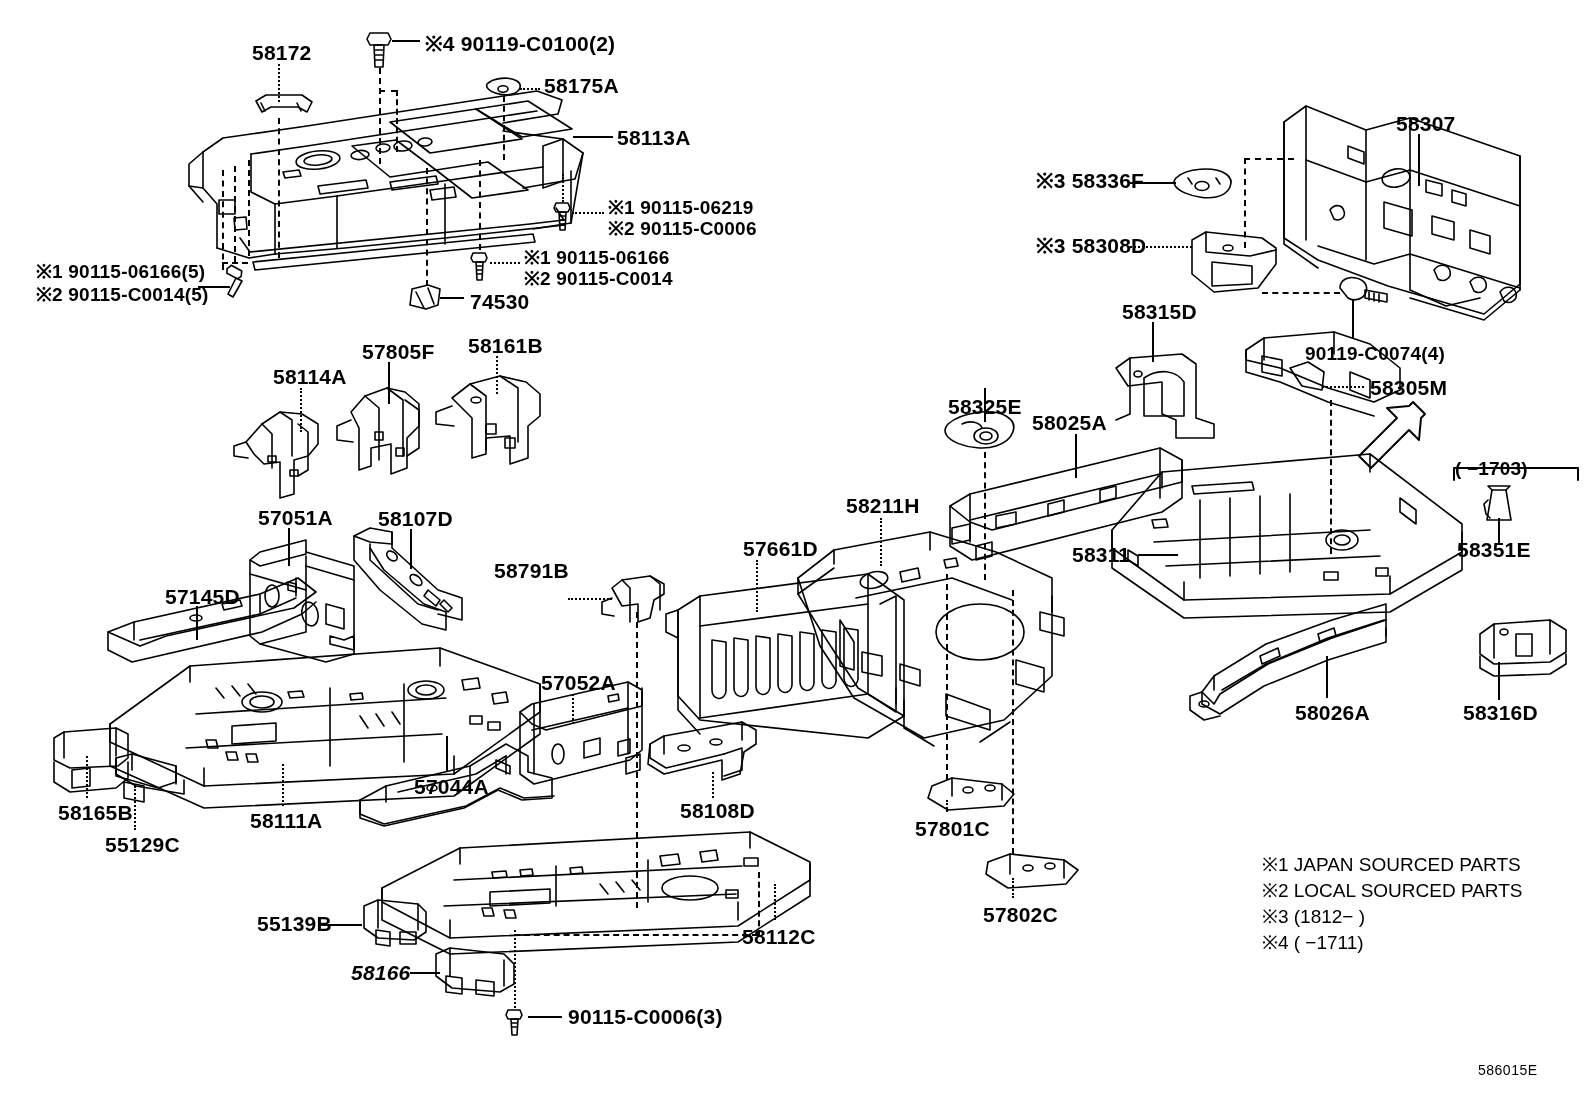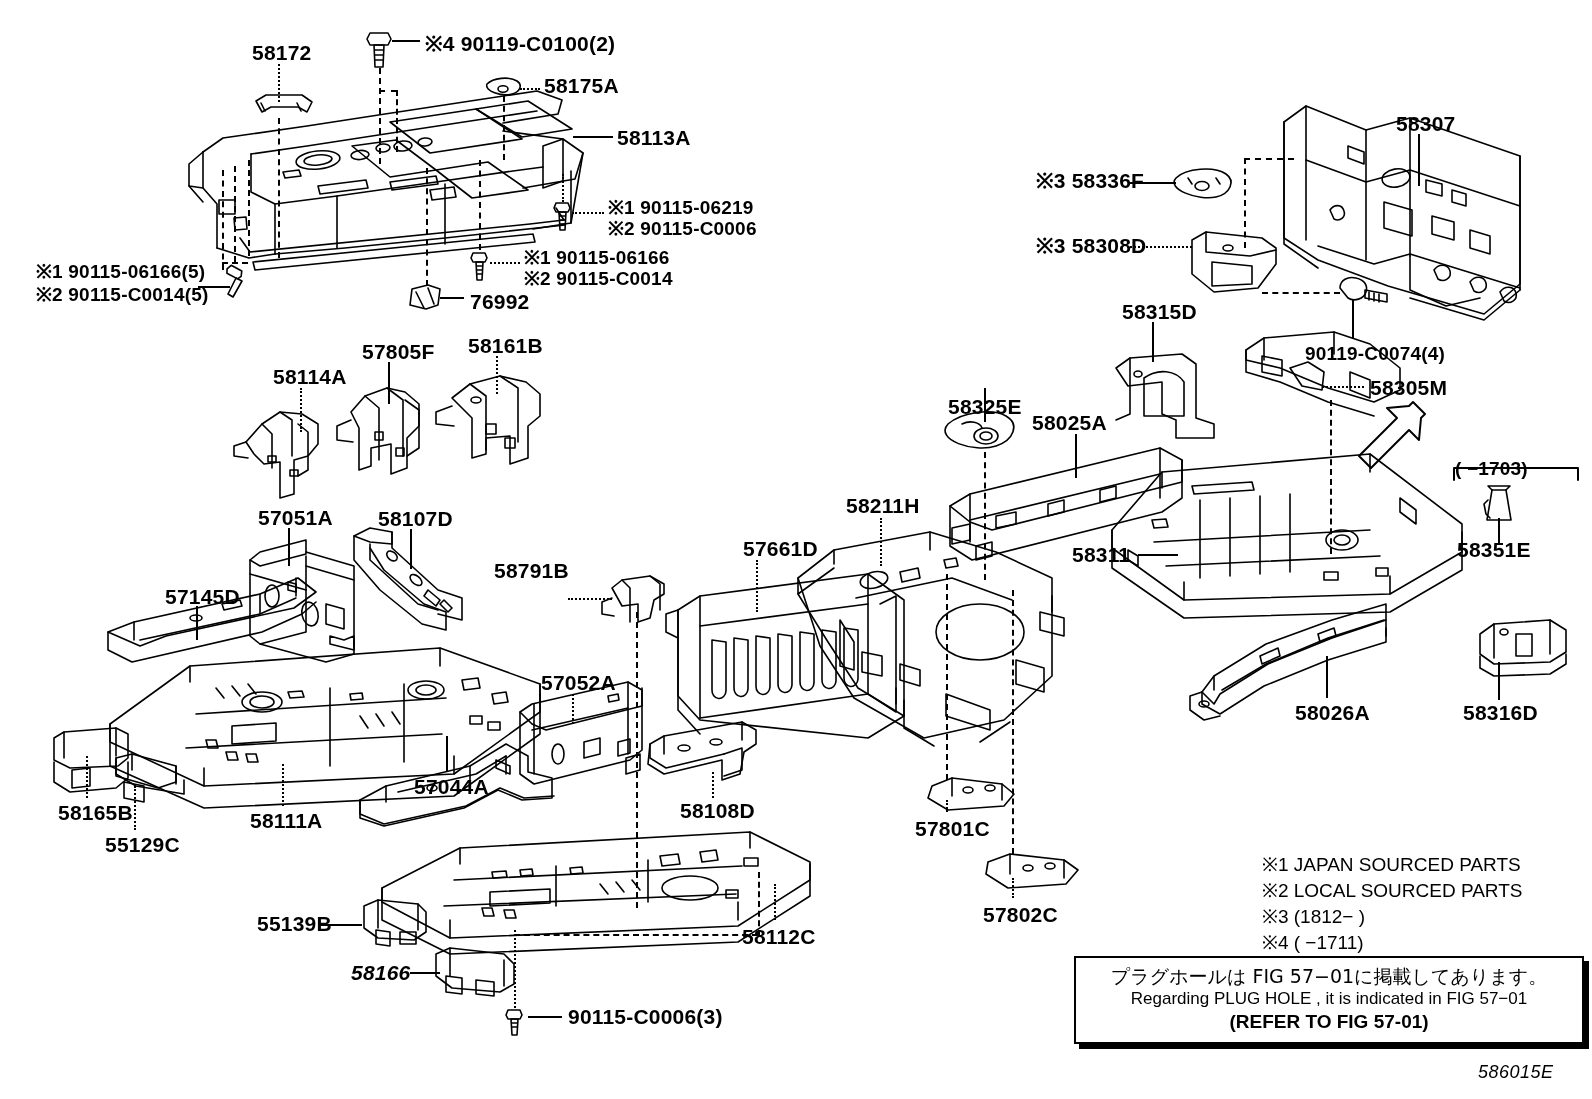--- a/index.html
+++ b/index.html
@@ -25,21 +25,21 @@
 
   
   #footnotes{position:absolute;left:1262px;top:852px;font-size:19px;line-height:26px;
              font-family:"Liberation Sans", sans-serif;}
   #footnotes div{white-space:nowrap;}
   #plugbox{position:absolute;left:1074px;top:956px;width:498px;border:2px solid #000;
            background:#fff;box-shadow:5px 5px 0 #000;padding:6px 4px 8px 4px;text-align:center;}
   #plugbox .jp{font-size:19px;line-height:24px;font-family:"DejaVu Sans", sans-serif;}
   #plugbox .en{font-size:17px;line-height:22px;}
   #plugbox .rf{font-size:19px;font-weight:700;line-height:24px;}
-  #figcode{position:absolute;left:1478px;top:1062px;font-size:18px;letter-spacing:.5px;font-style:italic;}
+  #figcode{position:absolute;left:1478px;top:1062px;font-size:14px;letter-spacing:.5px;}
 </style>
 </head>
 <body>
 
 <div id="stage">
 
   <svg class="art" viewBox="0 0 1592 1099">
     <g fill="none" stroke="#000" stroke-width="1.6" stroke-linejoin="round" stroke-linecap="round">
 
       <g>
@@ -555,21 +555,21 @@
   <div class="ld v" style="left:1498px;top:662px;height:38px;"></div>
 
   <div class="lbl" style="left:252px;top:42px;">58172</div>
   <div class="lbl" style="left:425px;top:33px;">※4 90119-C0100(2)</div>
   <div class="lbl" style="left:544px;top:75px;">58175A</div>
   <div class="lbl" style="left:617px;top:127px;">58113A</div>
   <div class="lbl sm" style="left:608px;top:198px;">※1 90115-06219</div>
   <div class="lbl sm" style="left:608px;top:219px;">※2 90115-C0006</div>
   <div class="lbl sm" style="left:524px;top:248px;">※1 90115-06166</div>
   <div class="lbl sm" style="left:524px;top:269px;">※2 90115-C0014</div>
-  <div class="lbl" style="left:470px;top:291px;">76992</div>
+  <div class="lbl" style="left:470px;top:291px;">74530</div>
   <div class="lbl sm" style="left:36px;top:262px;">※1 90115-06166(5)</div>
   <div class="lbl sm" style="left:36px;top:285px;">※2 90115-C0014(5)</div>
   <div class="lbl" style="left:273px;top:366px;">58114A</div>
   <div class="lbl" style="left:362px;top:341px;">57805F</div>
   <div class="lbl" style="left:468px;top:335px;">58161B</div>
   <div class="lbl" style="left:258px;top:507px;">57051A</div>
   <div class="lbl" style="left:378px;top:508px;">58107D</div>
   <div class="lbl" style="left:165px;top:586px;">57145D</div>
   <div class="lbl" style="left:58px;top:802px;">58165B</div>
   <div class="lbl" style="left:105px;top:834px;">55129C</div>
@@ -600,21 +600,16 @@
   <div class="lbl" style="left:1295px;top:702px;">58026A</div>
   <div class="lbl" style="left:1463px;top:702px;">58316D</div>
 
   <div id="footnotes">
     <div>※1 JAPAN SOURCED PARTS</div>
     <div>※2 LOCAL SOURCED PARTS</div>
     <div>※3 (1812−      )</div>
     <div>※4 (      −1711)</div>
   </div>
 
-  <div id="plugbox">
-    <div class="jp">プラグホールは FIG 57−01に掲載してあります。</div>
-    <div class="en">Regarding  PLUG  HOLE , it is indicated in FIG  57−01</div>
-    <div class="rf">(REFER TO FIG 57-01)</div>
-  </div>
 
   <div id="figcode">586015E</div>
 
 </div>
 
 </body></html>

